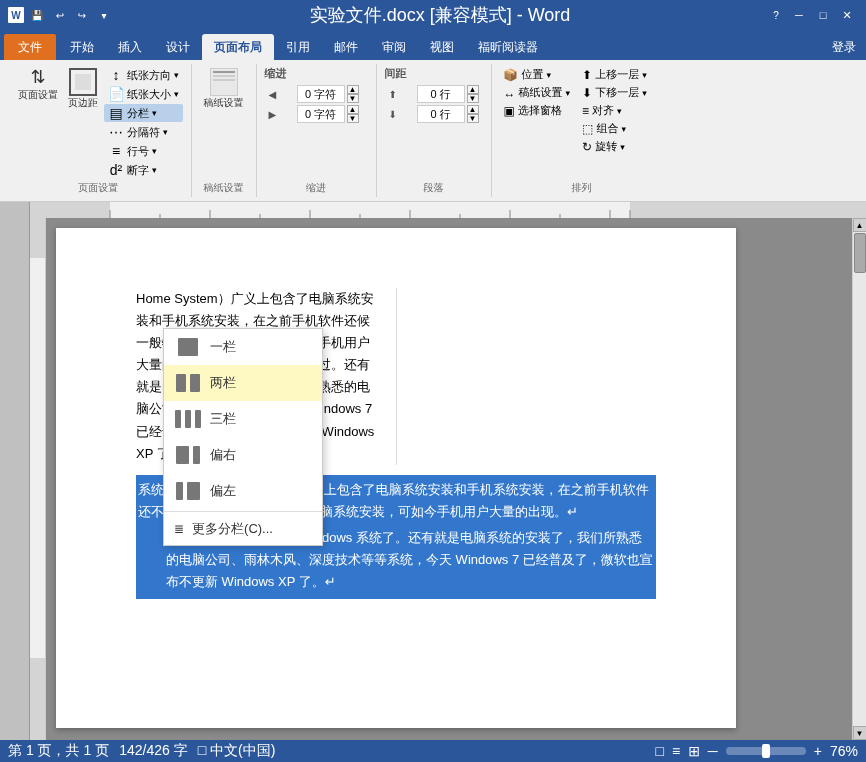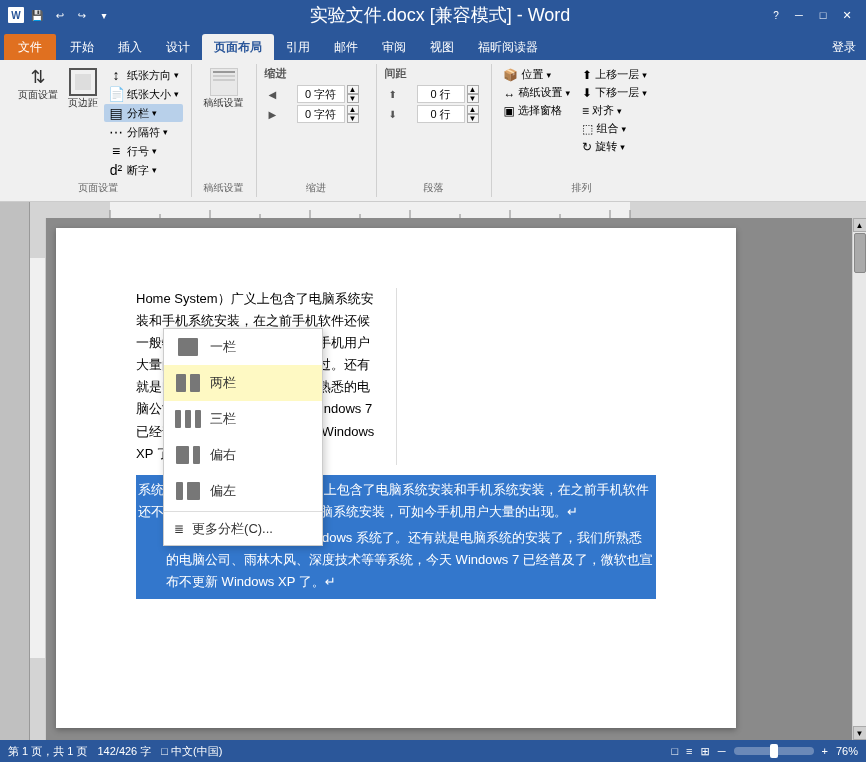--- a/index.html
+++ b/index.html
@@ -192,21 +192,21 @@
     .scroll-thumb { width: 12px; height: 40px; background: #aaa; border: 1px solid #888; border-radius: 2px; margin: 1px; cursor: pointer; }
 
     
     .status-bar {
       background: #2b579a;
       color: white;
       height: 22px;
       display: flex;
       align-items: center;
       padding: 0 8px;
-      font-size: 11px;
+      font-size: 14px;
       gap: 10px;
     }
     .status-right { margin-left: auto; display: flex; align-items: center; gap: 8px; }
 
     
     .dropdown-menu {
       position: absolute;
       top: 0;
       left: 12px;
       background: white;

